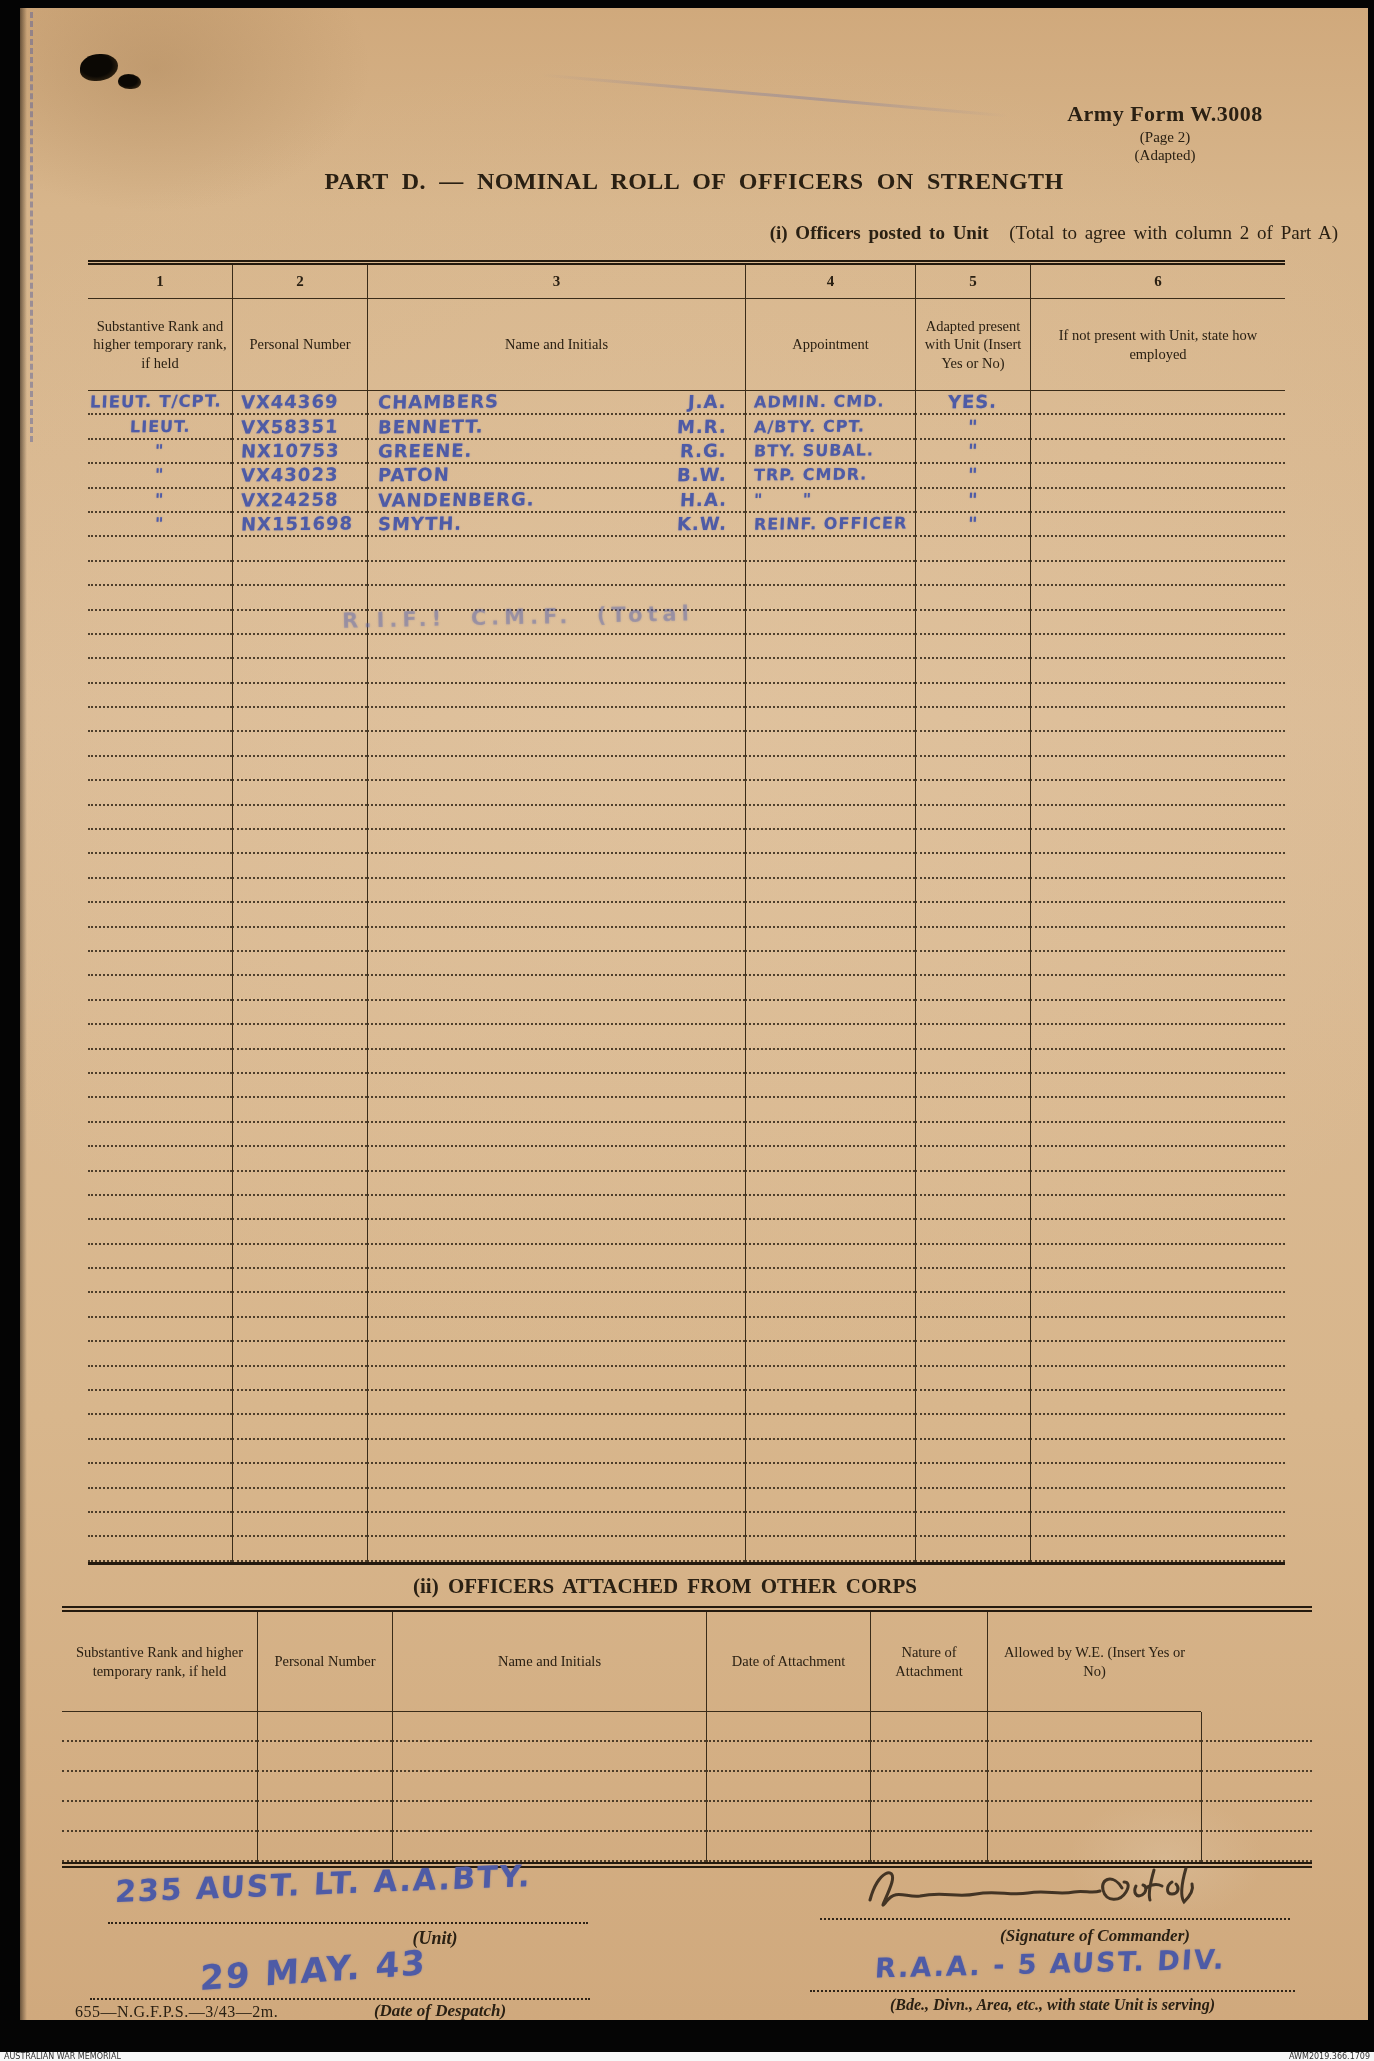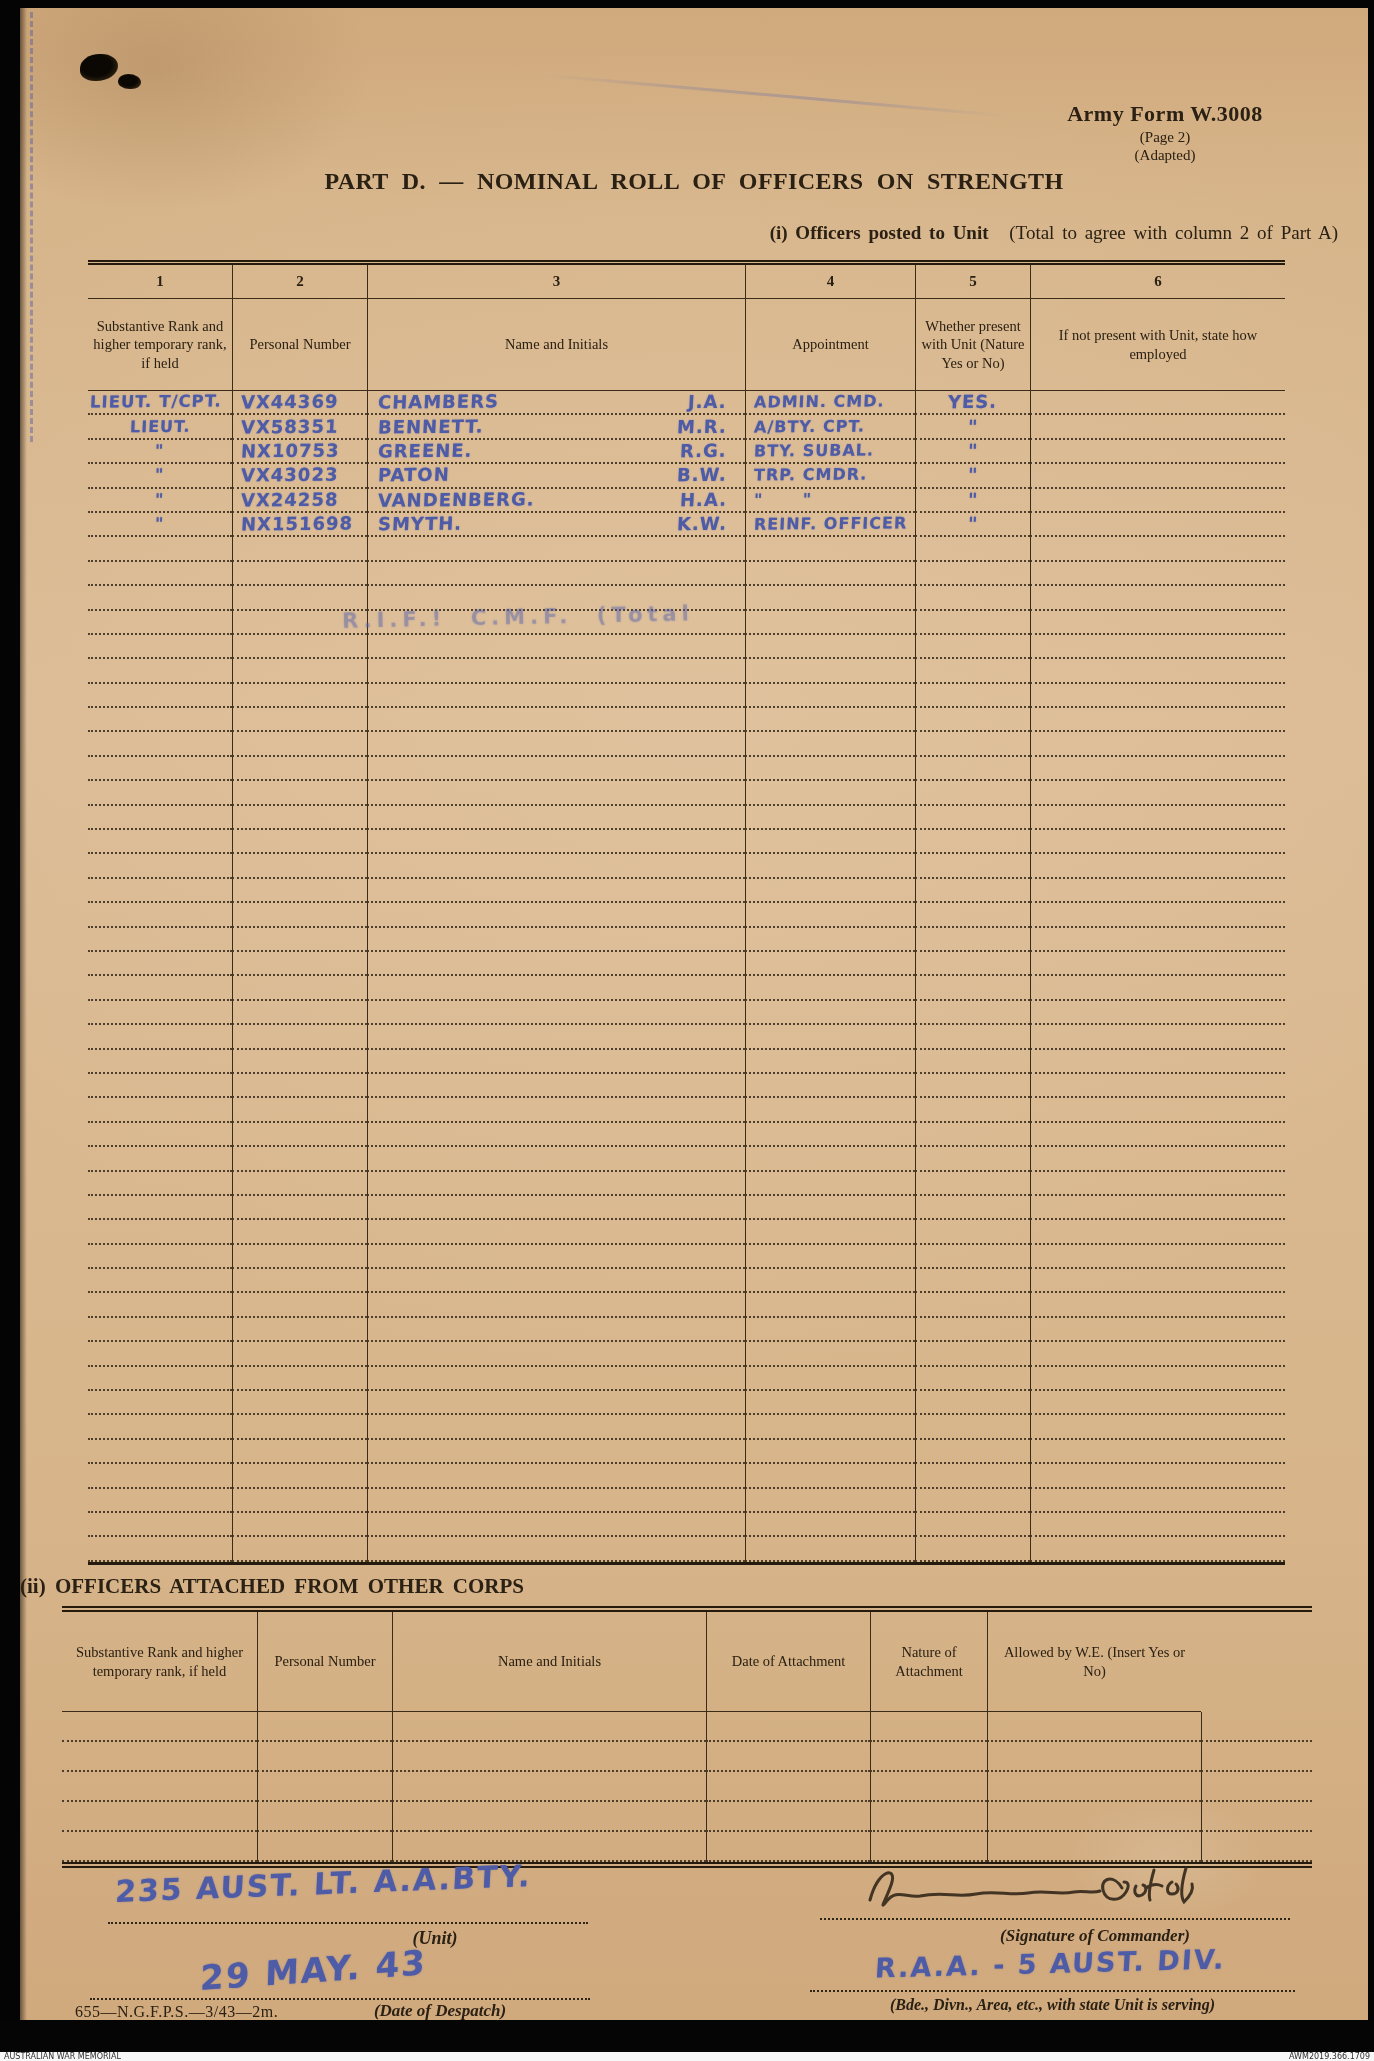--- a/index.html
+++ b/index.html
@@ -25,21 +25,21 @@
     background:linear-gradient(90deg,transparent,rgba(86,100,170,.22) 30%,rgba(86,100,170,.3) 60%,transparent);}
   
   .form-ref{left:1020px;top:92px;width:250px;text-align:center;line-height:1.25;}
   .form-no{font-size:22px;font-weight:bold;letter-spacing:.5px;}
   .form-sub{font-size:15px;}
   .title{left:0;right:0;top:160px;text-align:center;font-size:24px;font-weight:bold;
     letter-spacing:.4px;word-spacing:7px;}
   .subtitle{left:0;right:30px;top:214px;text-align:right;font-size:19px;}
   .subtitle .s-head{font-weight:bold;word-spacing:3px;}
   .subtitle .s-note{margin-left:16px;word-spacing:3px;}
-  .section2-title{left:0;width:1290px;top:1566px;font-size:21px;
+  .section2-title{left:0;width:1290px;top:1566px;text-align:center;font-size:21px;
     font-weight:bold;word-spacing:4px;}
   
   .tbl{position:absolute;background:transparent;}
   .t1{left:68px;top:252px;width:1197px;border-top:5px double #241a0e;border-bottom:3px solid #241a0e;}
   .t2{left:42px;top:1598px;width:1250px;border-top:6px double #241a0e;border-bottom:6px double #241a0e;}
   .trow{display:grid;}
   .t1 .trow{grid-template-columns:144fr 135fr 378fr 170fr 115fr 255fr;}
   .t2 .trow{grid-template-columns:195fr 135fr 314fr 164fr 117fr 214fr 111fr;}
   .tc{position:relative;min-width:0;}
   .tc + .tc{border-left:1.5px solid #3a2c19;}
@@ -124,21 +124,21 @@
           <div class="tc">3</div>
           <div class="tc">4</div>
           <div class="tc">5</div>
           <div class="tc">6</div>
         </div>
       <div class="trow head-row">
           <div class="tc">Substantive Rank and higher temporary rank, if held</div>
           <div class="tc">Personal Number</div>
           <div class="tc">Name and Initials</div>
           <div class="tc">Appointment</div>
-          <div class="tc">Whether present with Unit (Nature Yes or No)</div>
+          <div class="tc">Adapted present with Unit (Insert Yes or No)</div>
           <div class="tc">If not present with Unit, state how employed</div>
         </div>
       <div class="tbody">
           <div class="trow officer">
             <div class="tc rankc firstrank">
               <span class="hw">LIEUT. T/CPT.</span>
             </div>
             <div class="tc numc">
               <span class="hw">VX44369</span>
             </div>

